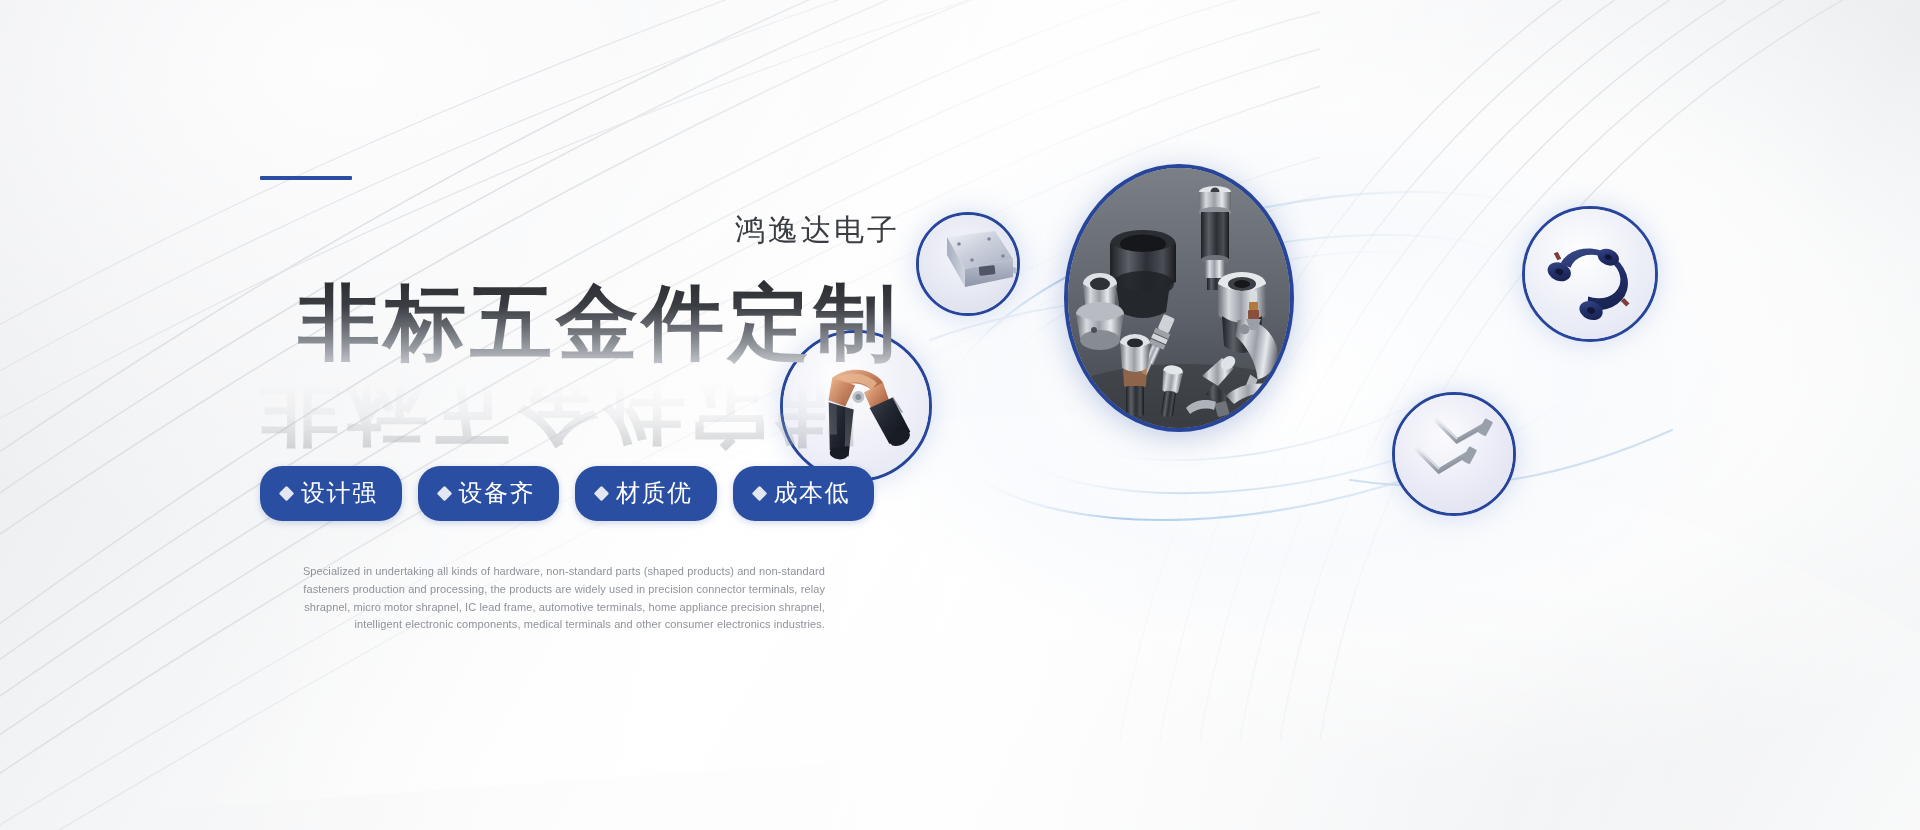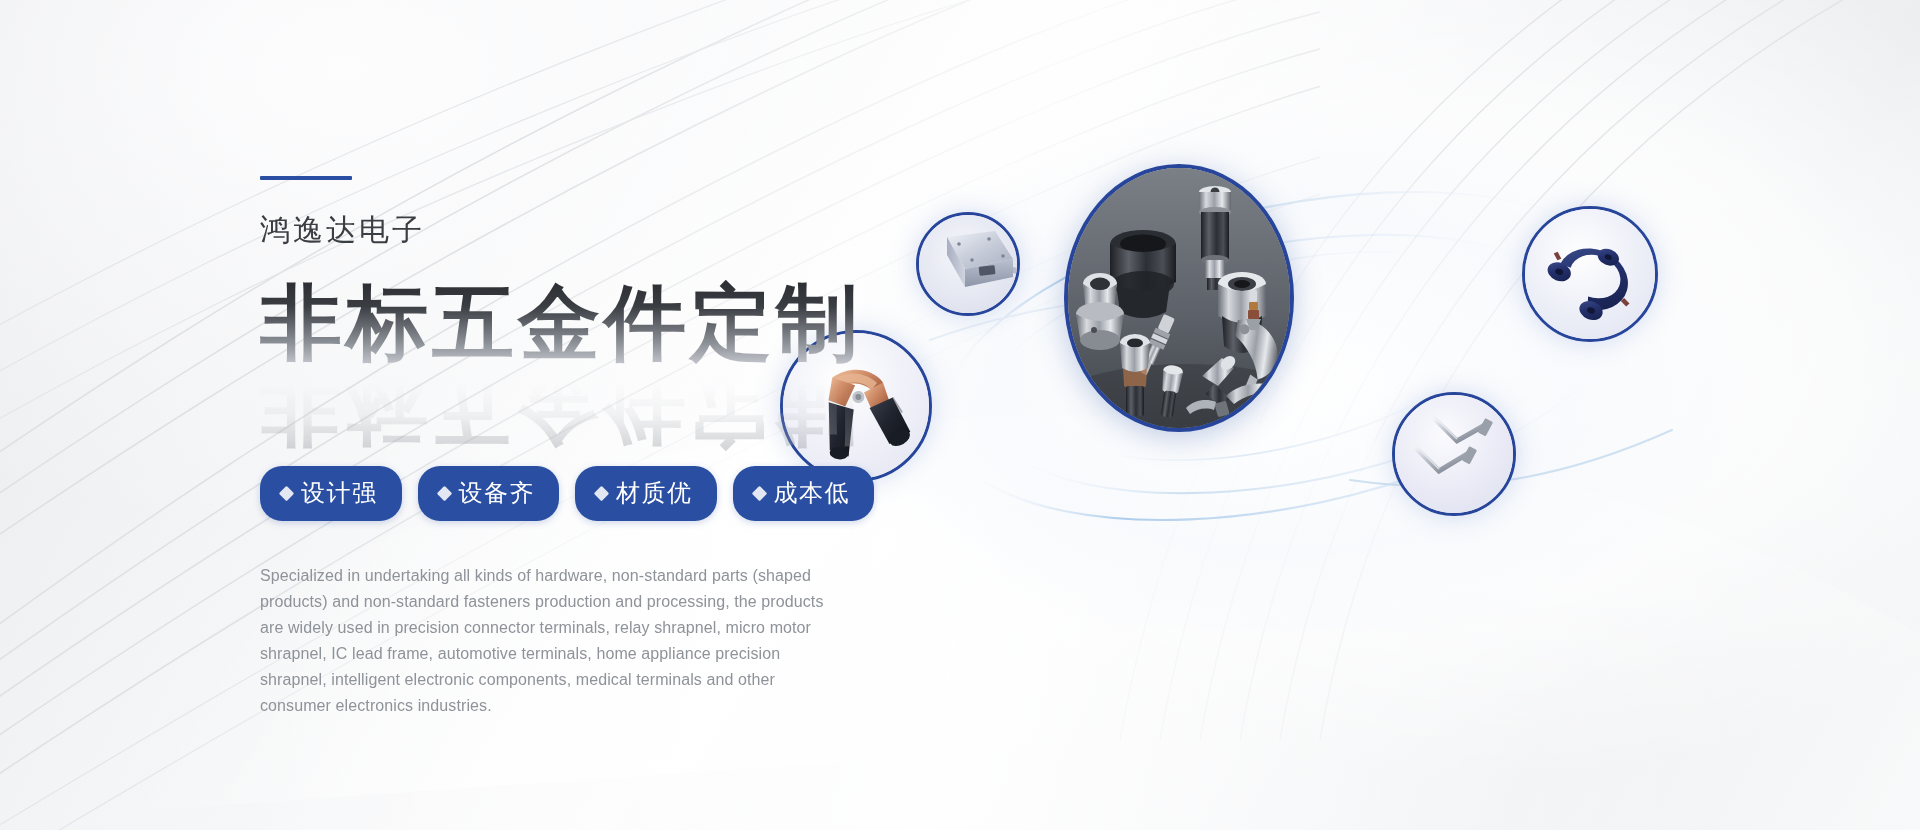--- a/index.html
+++ b/index.html
@@ -33,21 +33,21 @@
   }
   .veil-b {
     position:absolute; left:-10%; bottom:-45%;
     width:130%; height:95%;
     background:linear-gradient(100deg, rgba(255,255,255,0) 18%, rgba(255,255,255,0.9) 45%, rgba(255,255,255,0.2) 75%);
     border-radius:50% 50% 0 0 / 100% 100% 0 0;
     pointer-events:none;
   }
 
   
-  .copy { position:absolute; left:260px; top:176px; width:640px; z-index:6; }
+  .copy { position:absolute; left:260px; top:176px; width:640px; z-index:6;text-align:right; }
 
   .accent-rule {
     width:92px; height:4px; background:#2a4fa2; border-radius:1px;
     margin-bottom:32px;
   }
 
   .brand {
     font-size:30px; color:#3a3d42; letter-spacing:3px;
     font-weight:400; line-height:1.2;
   }
@@ -81,21 +81,21 @@
     box-shadow:0 2px 7px rgba(42,79,162,0.22);
     cursor:pointer;
   }
   .pill .dia {
     width:11px; height:11px; background:#e2e7f2;
     transform:rotate(45deg); flex:0 0 auto; border-radius:1.5px;
   }
 
   .blurb {
     margin-top:42px;
-    font-size:16px; line-height:1.62;
+    font-size:11px; line-height:1.62;
     color:#8e9299; letter-spacing:0.1px;
     max-width:565px;
   }
 
   
   .visual { position:absolute; left:920px; top:150px; width:760px; height:420px; z-index:5; }
   .visual svg { position:absolute; left:0; top:0; overflow:visible; }
 
   .glow {
     position:absolute; left:-60px; top:-40px;

